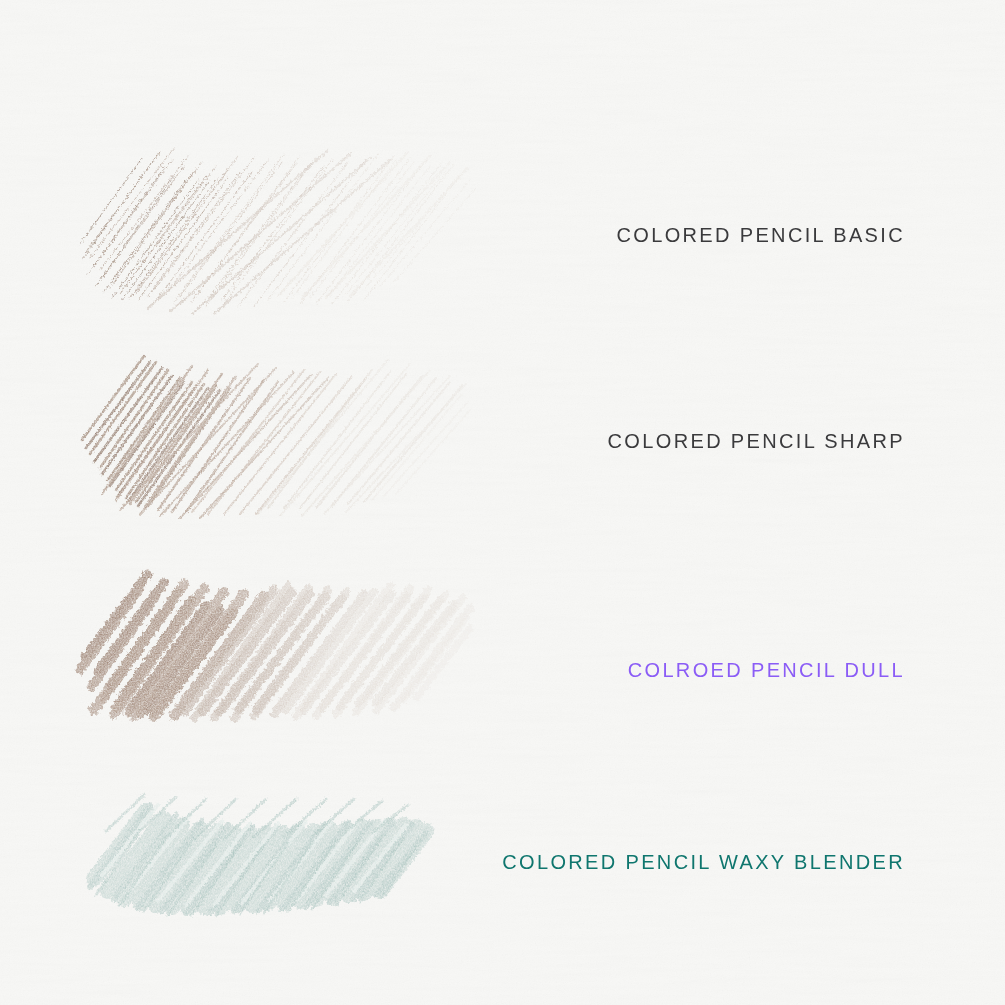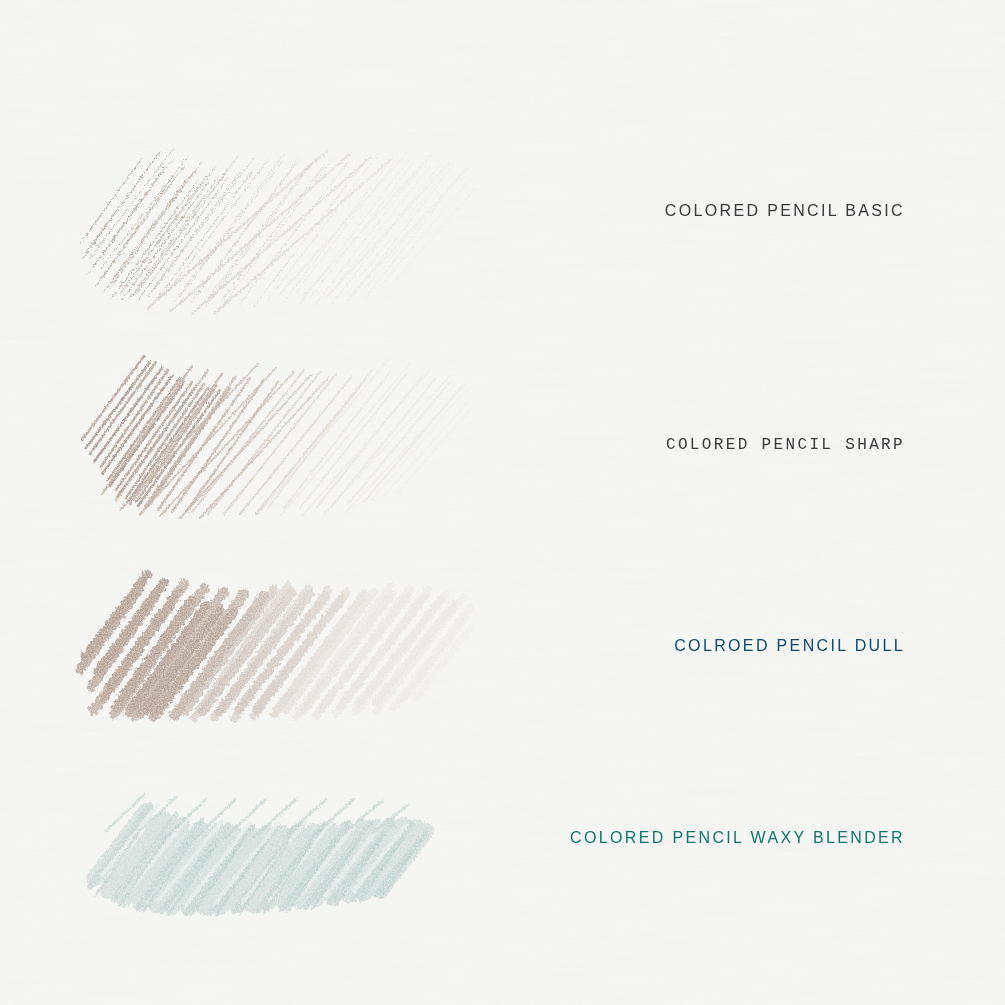--- a/index.html
+++ b/index.html
@@ -33,42 +33,43 @@
   .swatch{
     position:absolute;
     overflow:visible;
   }
   .swatch svg{display:block;overflow:visible;}
 
   .label{
     position:absolute;
     right:100px;
     color:#3a3a3c;
-    font-size:16px;
+    font-size:20px;
     letter-spacing:2.35px;
     font-weight:400;
     white-space:nowrap;
     text-align:right;
     font-family:"Liberation Sans", sans-serif;
+    margin-top:22px;
     -webkit-font-smoothing:antialiased;
   }
 
   
   #row-0 { top:0; }
   #row-1 { top:0; }
   #row-2 { top:0; }
   #row-3 { top:0; }
 
   #swatch-0{ left:78px; top:140px; }
   #swatch-1{ left:72px; top:344px; }
   #swatch-2{ left:74px; top:560px; }
   #swatch-3{ left:80px; top:775px; }
 
   #label-0{ top:202px; }
-  #label-1{ top:436px;font-family:Liberation Mono, monospace; }
+  #label-1{ top:408px; }
   #label-2{ top:637px; }
   #label-3{ top:829px; }
 </style>
 </head>
 <body style="background: rgb(248, 248, 246);">
 
 <div id="page" style="background: rgb(248, 248, 246);">
 
   <div class="paper-noise">
     <svg xmlns="http://www.w3.org/2000/svg">
@@ -407,21 +408,21 @@
                 <path d="M320,148 L396,48"></path>
             </g>
             <g stroke="#d0c2b5" opacity="0.45" stroke-width="7">
               <path d="M330,140 L392,58"></path>
                 <path d="M342,138 L396,68"></path>
             </g>
           </g>
         </g>
       </svg>
     </div>
-    <div class="label" id="label-2" style="color: #0c4a6e;">COLROED PENCIL DULL</div>
+    <div class="label" id="label-2" style="color: #8b5cf6;">COLROED PENCIL DULL</div>
   </div>
 
   <div class="row" id="row-3">
     <div class="swatch" id="swatch-3">
       <svg width="360" height="150" viewBox="0 0 360 150">
         <g mask="url(#maskD)" filter="url(#waxyBlend)">
           <g stroke-linecap="round" fill="none">
 
             <g stroke="#b3cac6" opacity="0.85" stroke-width="16">
               <path d="M14,104 L66,36"></path>

